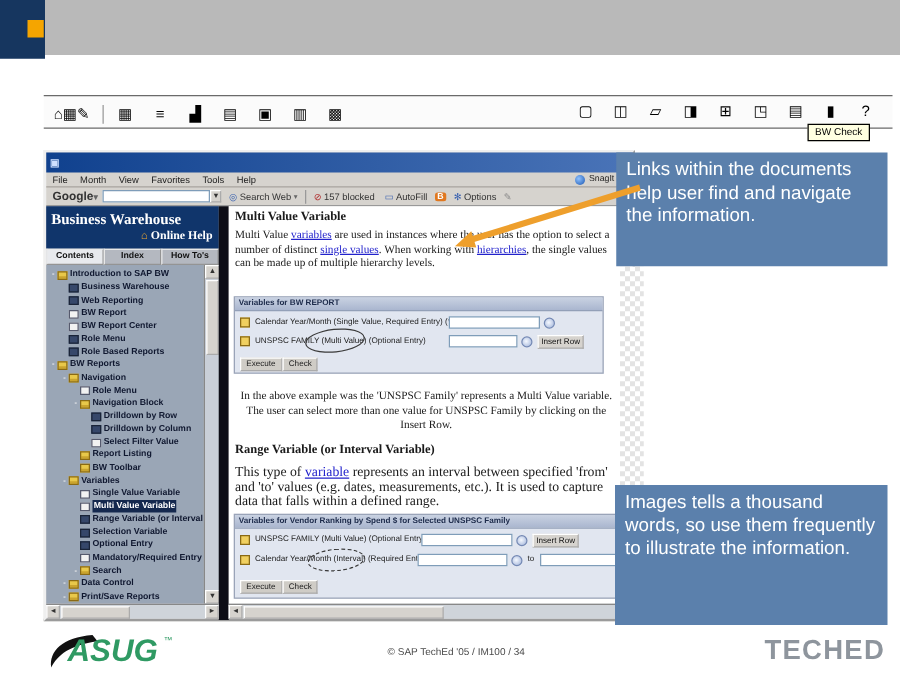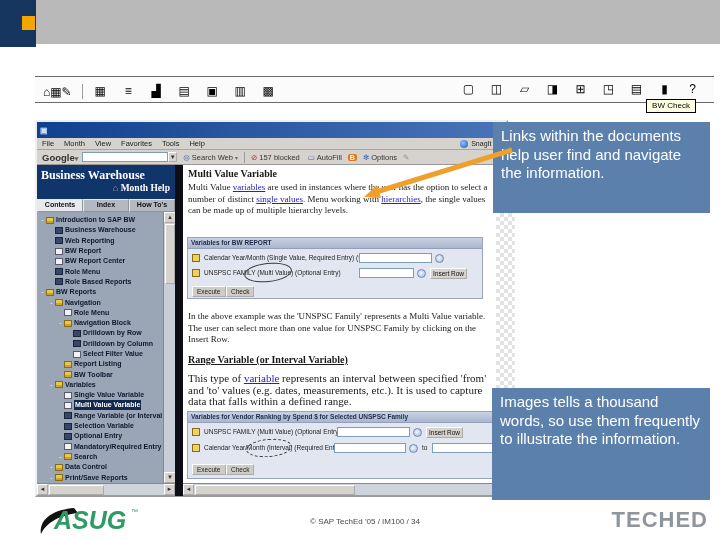--- a/index.html
+++ b/index.html
@@ -75,22 +75,22 @@
   .sthumb { position:absolute; left:1px; width:10px; background:#d6d3ce; border:1px outset #fff; }
   .hscroll { position:absolute; height:12px; background:#cfd4da; border-top:1px solid #888; }
   .hbtn { position:absolute; top:0; width:11px; height:11px; background:#d6d3ce; border:1px outset #fff;
           font-size:6px; line-height:9px; text-align:center; color:#333; }
   .hthumb { position:absolute; top:1px; height:10px; background:#d6d3ce; border:1px outset #fff; }
 
   
   .doc { font-family:"Liberation Serif",serif; color:#1a1a1a; }
   .h1 { position:absolute; left:5px; top:3px; font-size:10px; font-weight:bold; }
   .p1 { position:absolute; left:5px; top:17px; width:302px; font-size:9px; line-height:11.5px; }
-  .p2 { position:absolute; left:5px; top:146px; width:306px; font-size:9px; line-height:11.5px; }
-  .h2 { position:absolute; left:5px; top:189px; font-size:10px; font-weight:bold; text-decoration:underline; }
+  .p2 { position:absolute; left:5px; top:146px; width:306px; font-size:9px; line-height:11.5px;text-align:center; }
+  .h2 { position:absolute; left:5px; top:189px; font-size:10px; font-weight:bold; }
   .p3 { position:absolute; left:5px; top:208px; width:306px; font-size:11px; line-height:11.5px; }
   .doc a, .doclink { color:#2222cc; text-decoration:underline; cursor:pointer; }
 
   .varbox { position:absolute; left:4px; background:#e1e6f0; border:1px solid #9aa4b8; font-family:"Liberation Sans",sans-serif; }
   .varbox.b1 { top:72px; width:296px; height:62px; }
   .varbox.b2 { top:246px; width:319px; height:68px; }
   .vb-head { height:11px; background:linear-gradient(#c9d2e2,#aab6cf); border-bottom:1px solid #93a0b8;
              font-size:6.5px; font-weight:bold; color:#1c2a4a; padding:1px 3px; white-space:nowrap; overflow:hidden; }
   .vrow { position:absolute; left:4px; right:2px; height:13px; font-size:6.5px; color:#222; }
   .vico { position:absolute; left:0; top:2px; width:8px; height:8px; background:#f0d060; border:1px solid #8a6a14; }
@@ -207,21 +207,21 @@
         <span>Options</span>
       </span>
       <span style="color:#888;">✎</span>
     </div>
 
     <div class="left-frame">
       <div class="bw-header">
         <div class="bw-title">Business Warehouse</div>
         <div class="bw-sub">
           <span class="home-ico">⌂</span>
-          <span>Month Help</span>
+          <span>Online Help</span>
         </div>
       </div>
       <div class="tabs">
           <div class="tab active"><span>Contents</span></div>
           <div class="tab"><span>Index</span></div>
           <div class="tab"><span>How To's</span></div>
         </div>
       <div class="tree">
           <div class="tree-row" style="padding-left: 2px;">
           <span class="texp" data-exp="-"></span>
@@ -358,21 +358,21 @@
         <span class="sbtn" style="top:0;">▲</span>
         <span class="sthumb" style="top:12px;height:60px;"></span>
         <span class="sbtn" style="bottom:0;">▼</span>
       </div>
     </div>
 
     <div class="divider"></div>
 
     <div class="content-frame doc">
       <div class="h1">Multi Value Variable</div>
-      <div class="p1"><span>Multi Value </span><span class="doclink">variables</span><span> are used in instances where the user has the option to select a number of distinct </span><span class="doclink">single values</span><span>. Menu working with </span><span class="doclink">hierarchies</span><span>, the single values can be made up of multiple hierarchy levels.</span></div>
+      <div class="p1"><span>Multi Value </span><span class="doclink">variables</span><span> are used in instances where the user has the option to select a number of distinct </span><span class="doclink">single values</span><span>. When working with </span><span class="doclink">hierarchies</span><span>, the single values can be made up of multiple hierarchy levels.</span></div>
 
       <div class="varbox b1">
         <div class="vb-head">Variables for BW REPORT</div>
         <div class="vrow" style="top:14px;">
           <span class="vico"></span>
           <span class="vlbl">Calendar Year/Month (Single Value, Required Entry) (*)</span>
           <input class="vin" style="left: 167px; width: 73px;" value="">
           <span class="vhelp" style="left:243px;"></span>
         </div>
         <div class="vrow" style="top:29px;">

